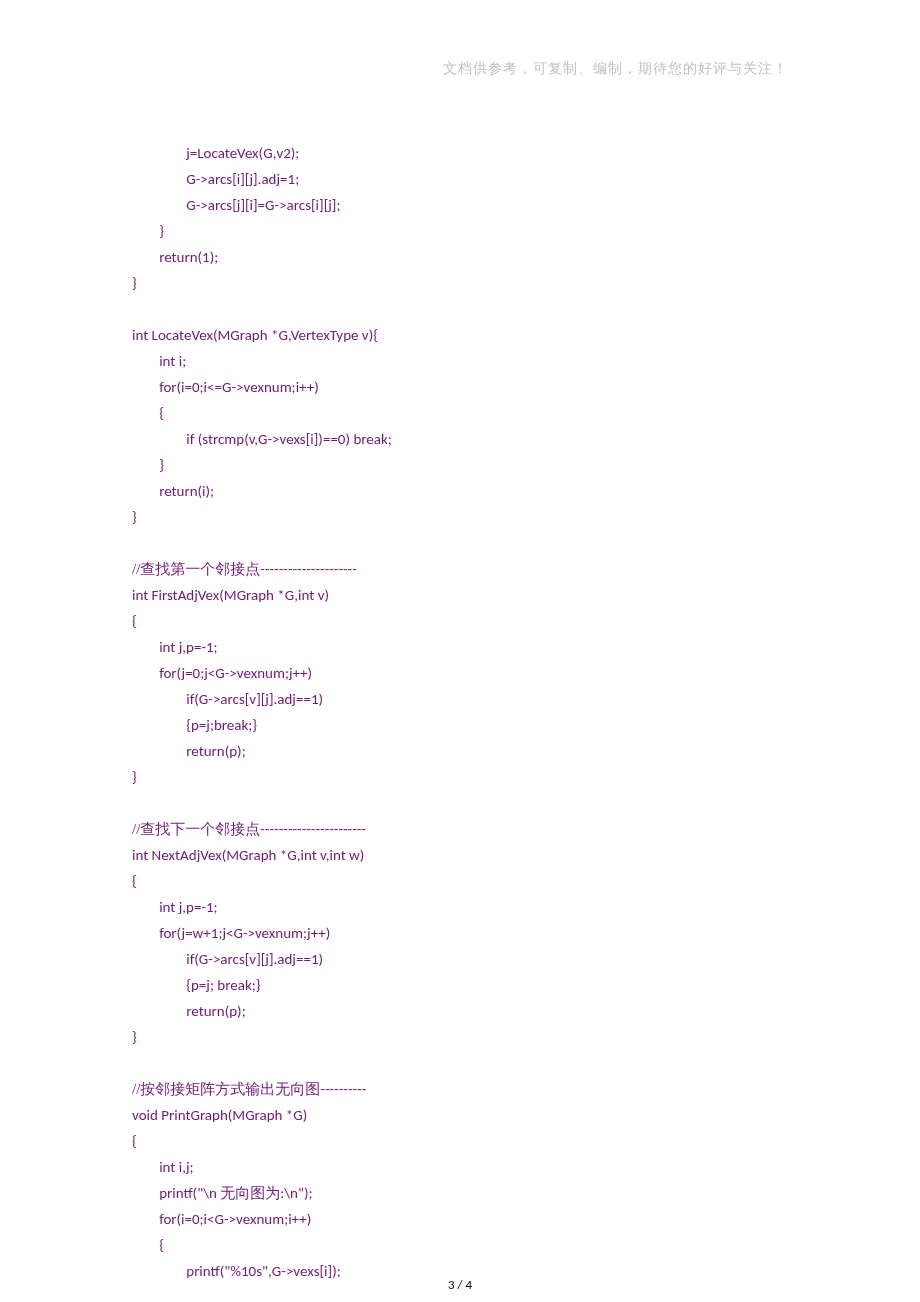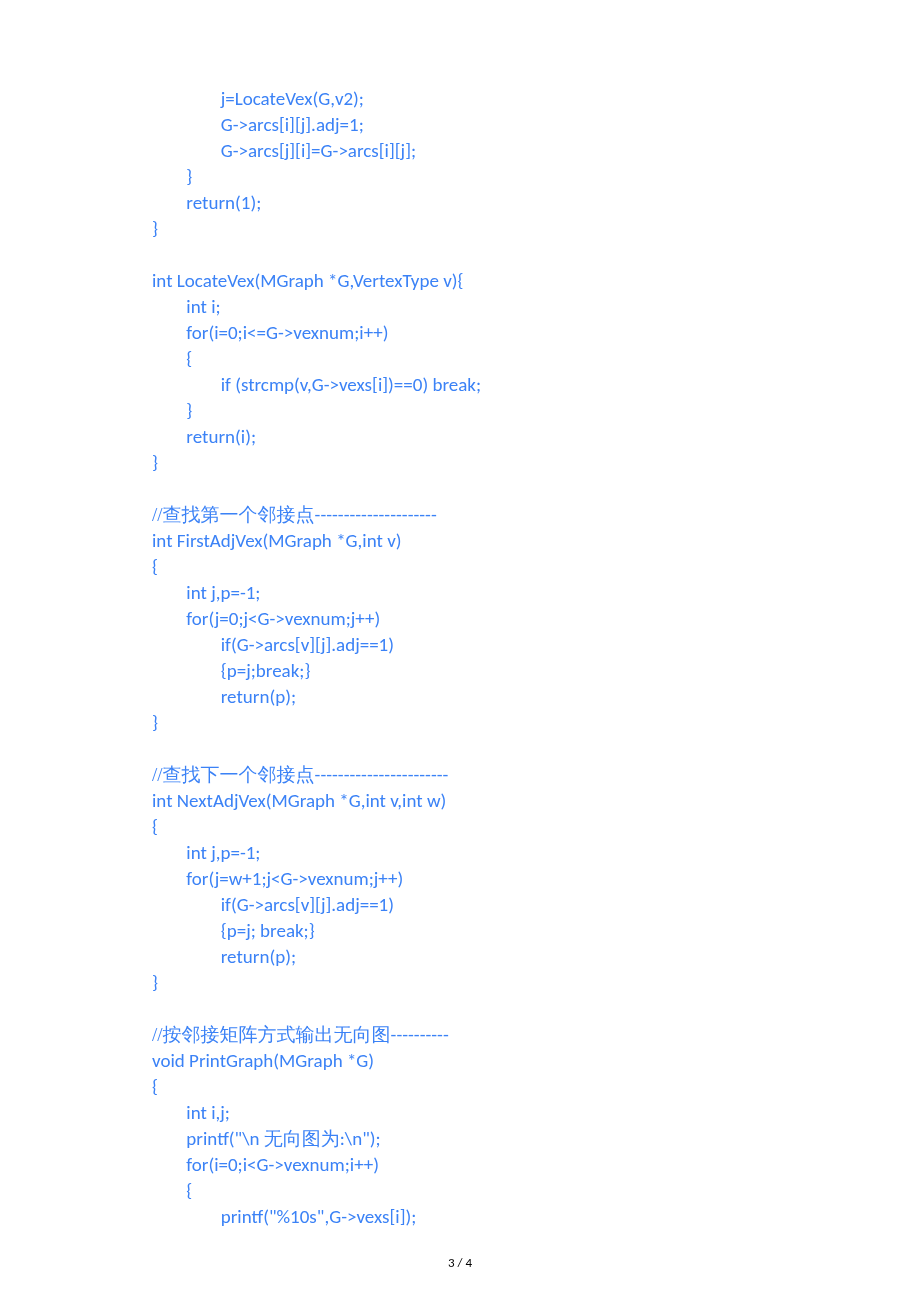--- a/index.html
+++ b/index.html
@@ -19,43 +19,43 @@
   .header-note {
     color: #c0c0c0;
     font-size: 14px;
     text-align: right;
     font-family: "SimSun", "Songti SC", serif;
     letter-spacing: 1px;
     margin-bottom: 36px;
   }
   .code {
     font-family: Calibri, "Segoe UI", Arial, sans-serif;
-    font-size: 19px;
+    font-size: 15px;
     line-height: 26px;
-    color: #3b82f6;
+    color: #701a75;
     white-space: pre;
-    margin-left: 20px;
   }
   .cjk {
     font-family: "SimSun", "Songti SC", serif;
   }
   .footer {
     position: absolute;
     bottom: 32px;
     width: calc(920px - 264px);
     text-align: center;
     font-size: 13px;
     color: #000;
   }
 </style>
 </head>
 <body>
 
 <div class="page">
 
+  <div class="header-note">文档供参考，可复制、编制，期待您的好评与关注！</div>
 
   <div class="code">
 <span>                j=LocateVex(G,v2);</span>
 <span>                G-&gt;arcs[i][j].adj=1;</span>
 <span>                G-&gt;arcs[j][i]=G-&gt;arcs[i][j];</span>
 <span>        }</span>
 <span>        return(1);</span>
 <span>}</span>
 <span></span>
 <span>int LocateVex(MGraph *G,VertexType v){</span>

